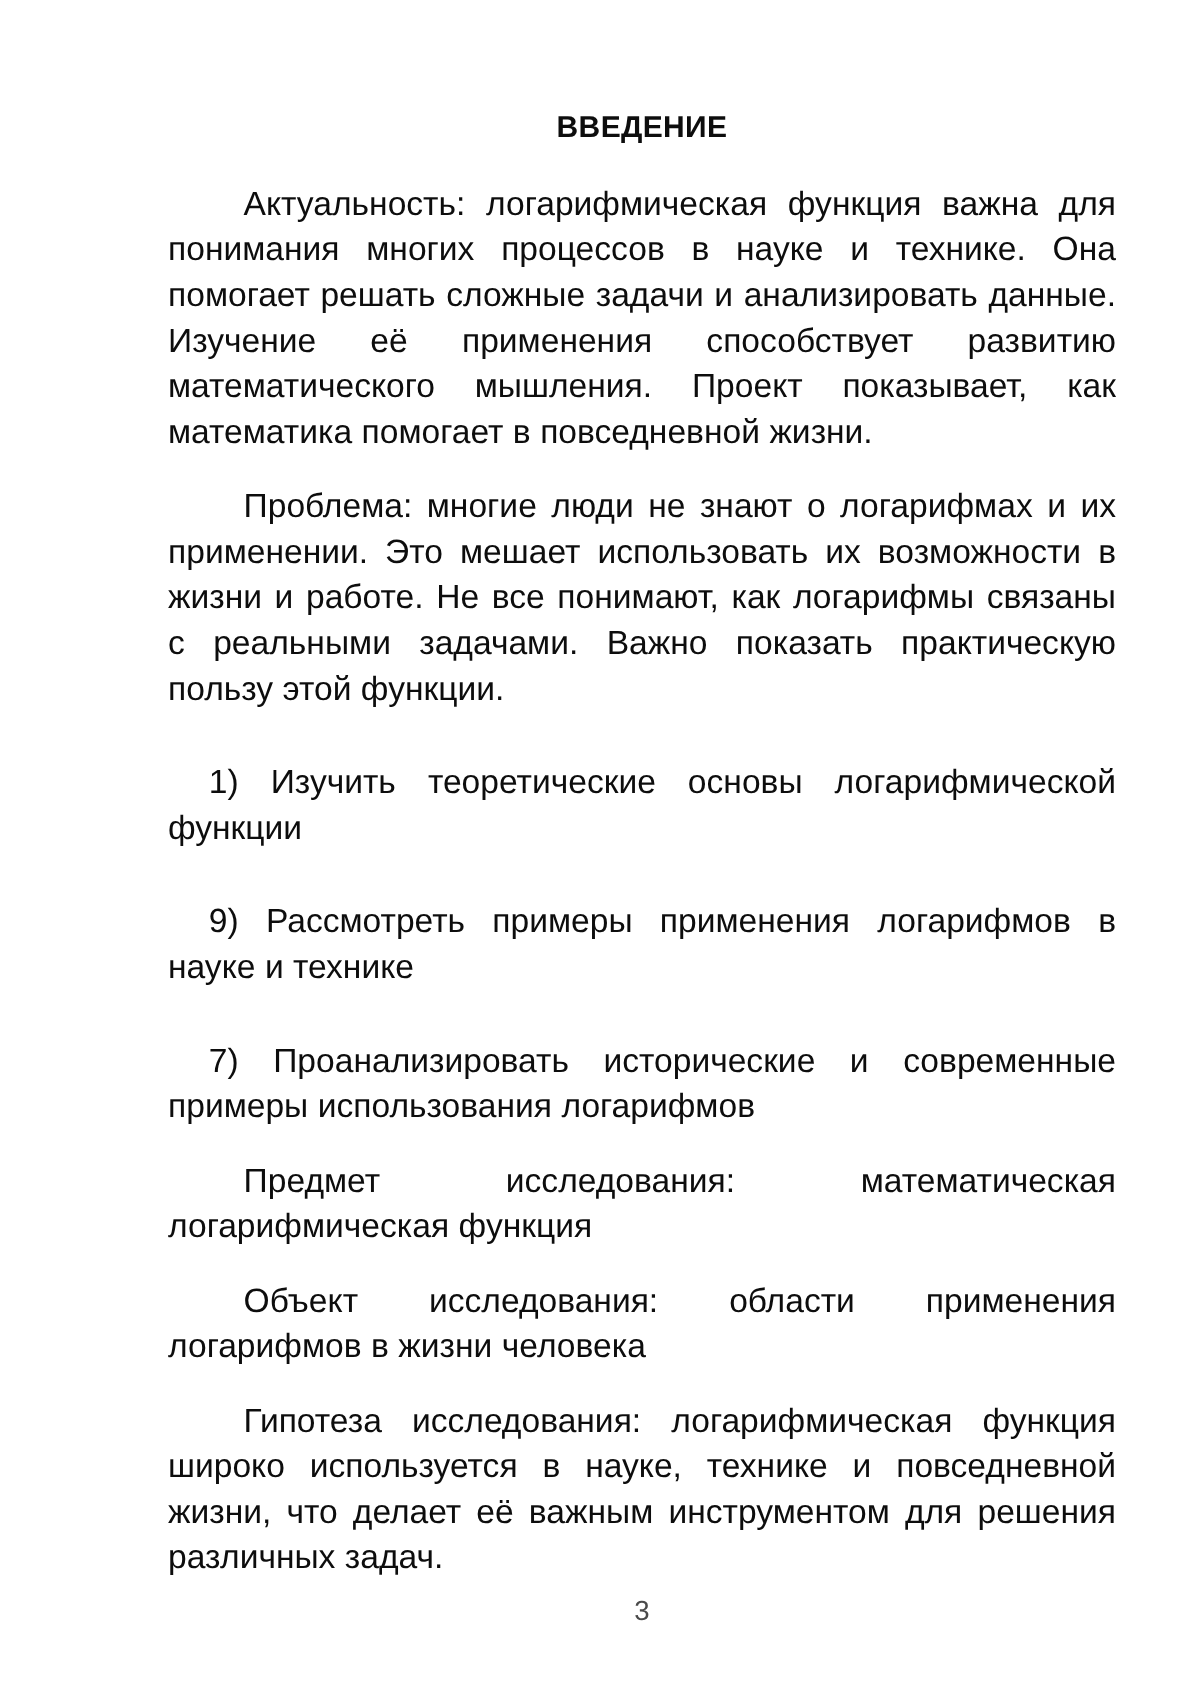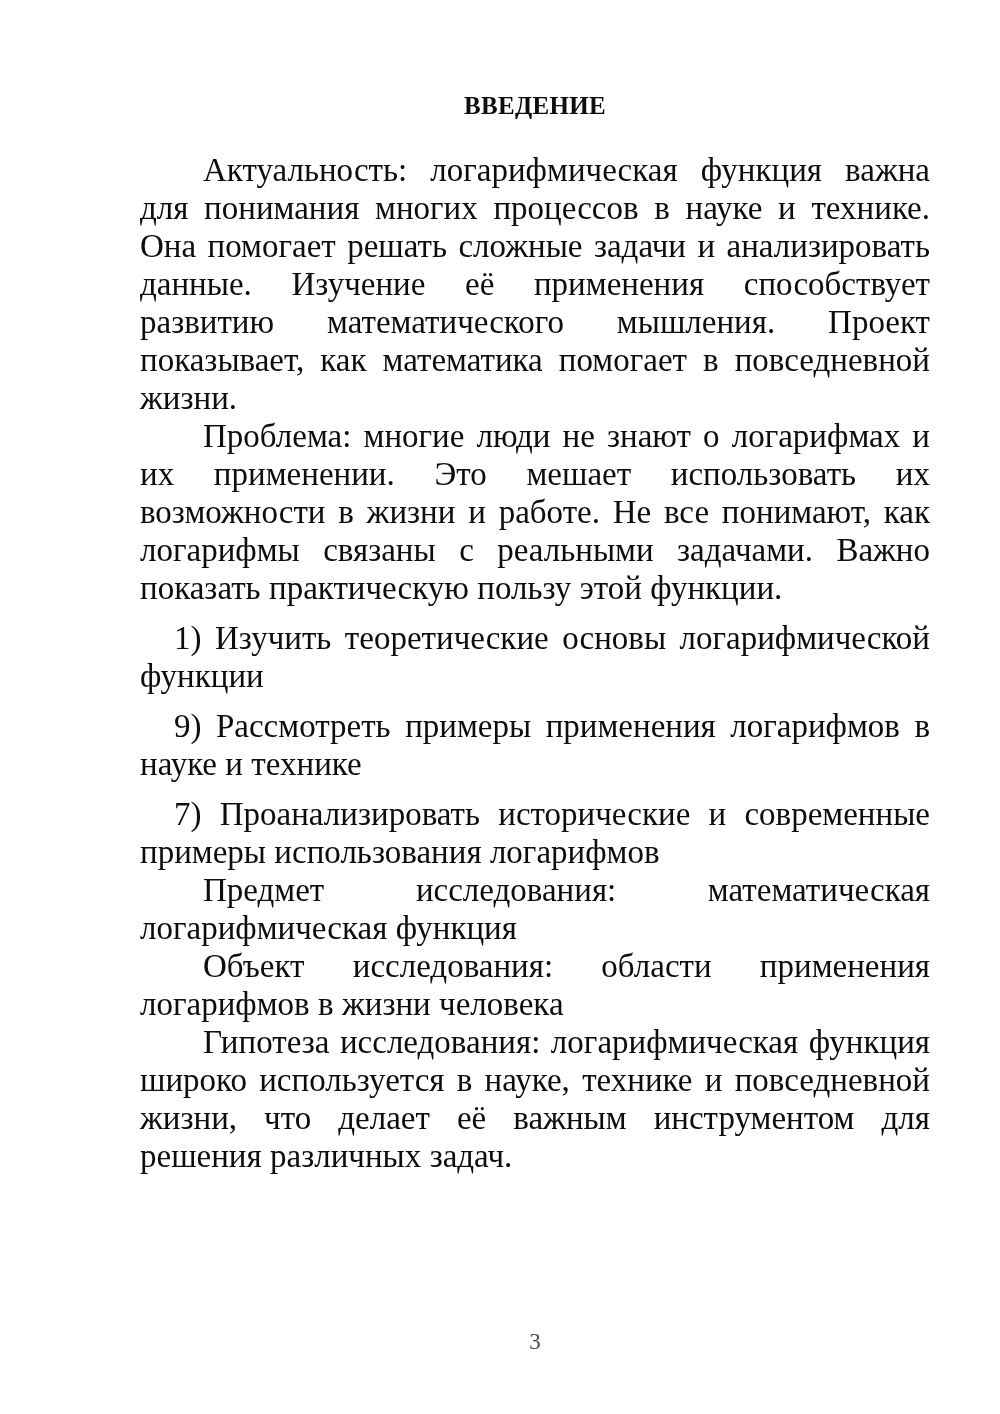--- a/index.html
+++ b/index.html
@@ -10,21 +10,21 @@
   }
 
   .page {
     position: relative;
     width: 1000px;
     height: 1414px;
     margin: 0 auto;
     background: #ffffff;
     overflow: hidden;
     box-sizing: border-box;
-    font-family: Liberation Serif, serif;
+    font-family: Liberation Sans, sans-serif;
     color: #0d0d0d;
   }
 
   .content {
     position: absolute;
     left: 140px;
     top: 0;
     width: 790px;
   }
 
@@ -32,38 +32,39 @@
     font-size: 25px;
     font-weight: bold;
     text-align: center;
     letter-spacing: 0.3px;
     margin: 0;
     padding-top: 90px;
     line-height: 1.3;
   }
 
   .para {
-    font-size: 33px;
+    font-size: 28px;
     line-height: 38px;
     text-align: justify;
     text-justify: inter-word;
     margin: 0;
     hyphens: none;
     word-spacing: 0.1px;
   }
 
   
   .para.indent-lg {
     text-indent: 63px;
+    margin-top: 24px;
   }
 
   
   .para.indent-sm {
     text-indent: 34px;
-    margin-top: 12px;
+    margin-top: 40px;
   }
 
   .para.first {
     margin-top: 28px;
   }
 
   .page-number {
     position: absolute;
     left: 140px;
     top: 1327px;

